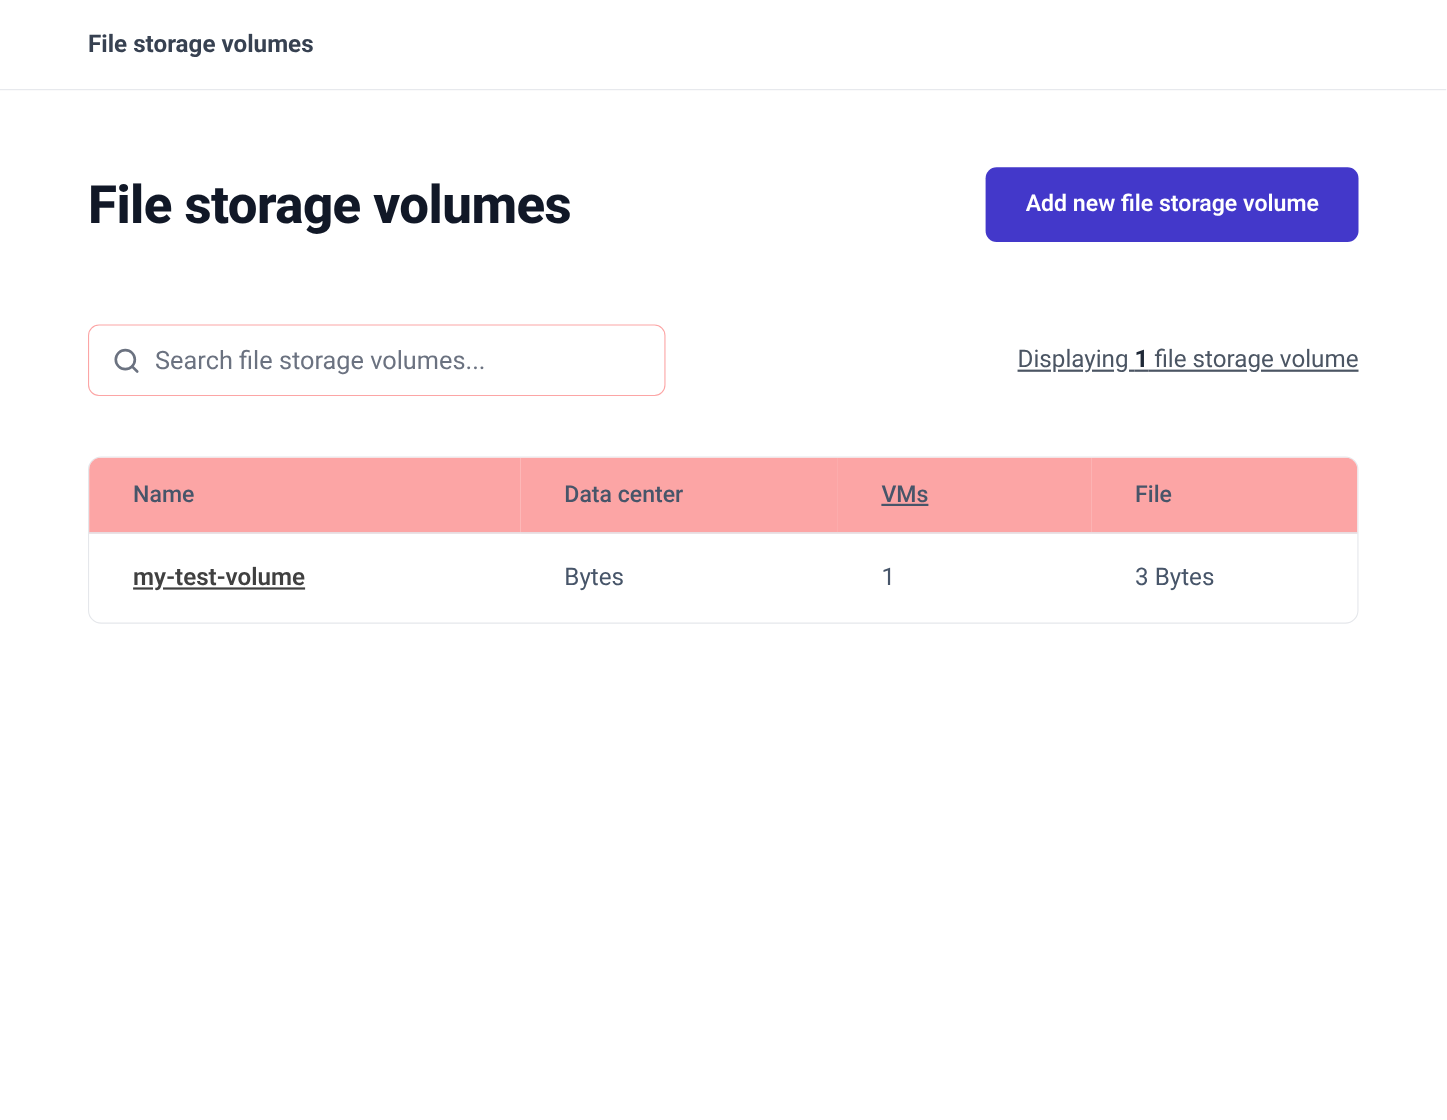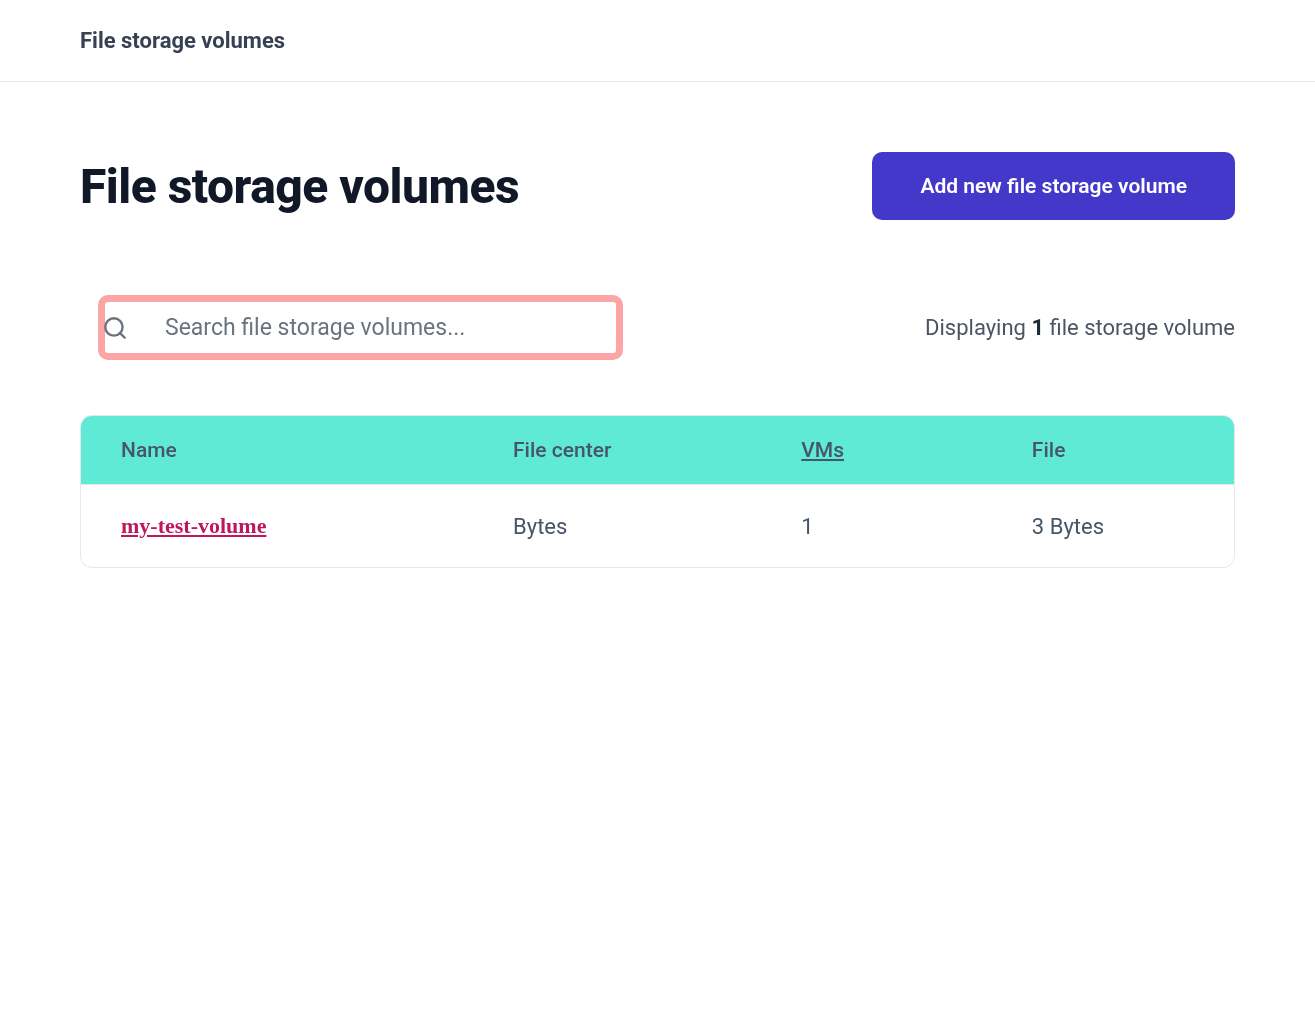--- a/index.html
+++ b/index.html
@@ -42,21 +42,21 @@
       font-weight: 800;
       color: #111827;
       letter-spacing: -0.5px;
     }
     
     .primary-button {
       background: #4338ca;
       color: #ffffff;
       border: none;
       border-radius: 10px;
-      padding: 22px 48px;
+      padding: 22px 36px;
       font-size: 21px;
       font-weight: 600;
       cursor: pointer;
       font-family: inherit;
     }
     
     .search-row {
       display: flex;
       justify-content: space-between;
       align-items: center;
@@ -74,80 +74,79 @@
       top: 50%;
       transform: translateY(-50%);
       display: flex;
       align-items: center;
       pointer-events: none;
     }
     
     .search-input {
       width: 100%;
       height: 65px;
-      border: 7px solid #fca5a5;
+      border: 1px solid #fca5a5;
       border-radius: 10px;
       padding: 0 20px 0 60px;
       font-size: 23px;
       font-family: inherit;
       color: #0369a1;
       outline: none;
-      margin-left: 18px;
     }
     
     .search-input::placeholder {
       color: #6b7280;
     }
     
     .status-text {
       font-size: 22px;
       color: #4b5563;
+      text-decoration: underline;
     }
     
     .status-text .bold {
       font-weight: 700;
       color: #1f2937;
     }
     
     .table-wrapper {
       border: 1px solid #e5e7eb;
       border-radius: 12px;
       overflow: hidden;
     }
     
     .table {
       width: 100%;
       border-collapse: collapse;
     }
     
     .table thead {
-      background: #5eead4;
+      background: #fca5a5;
     }
     
     .table th {
       text-align: left;
       padding: 22px 40px;
       font-size: 21px;
       font-weight: 500;
       color: #475569;
       border-bottom: 1px solid #e5e7eb;
     }
     
     .table td {
       padding: 28px 40px;
       font-size: 22px;
       color: #475569;
     }
     
     .volume-name {
-      color: #be185d;
+      color: #404040;
       font-weight: 600;
       text-decoration: underline;
       cursor: pointer;
-      font-family: Liberation Serif, serif;
     }
     
     .col-name { width: 34%; }
     .col-dc { width: 25%; }
     .col-vms { width: 20%; text-decoration: underline; }
     .col-size { width: 21%; }
   </style>
 </head>
 <body>
 
@@ -175,21 +174,21 @@
     <div class="status-text">
       <span>Displaying </span><span class="bold">1</span><span> file storage volume</span>
     </div>
   </div>
 
   <div class="table-wrapper">
     <table class="table">
       <thead>
         <tr>
           <th class="col-name">Name</th>
-          <th class="col-dc">File center</th>
+          <th class="col-dc">Data center</th>
           <th class="col-vms">VMs</th>
           <th class="col-size">File</th>
         </tr>
       </thead>
       <tbody>
         <tr>
           <td>
             <a class="volume-name">my-test-volume</a>
           </td>
           <td>Bytes</td>

